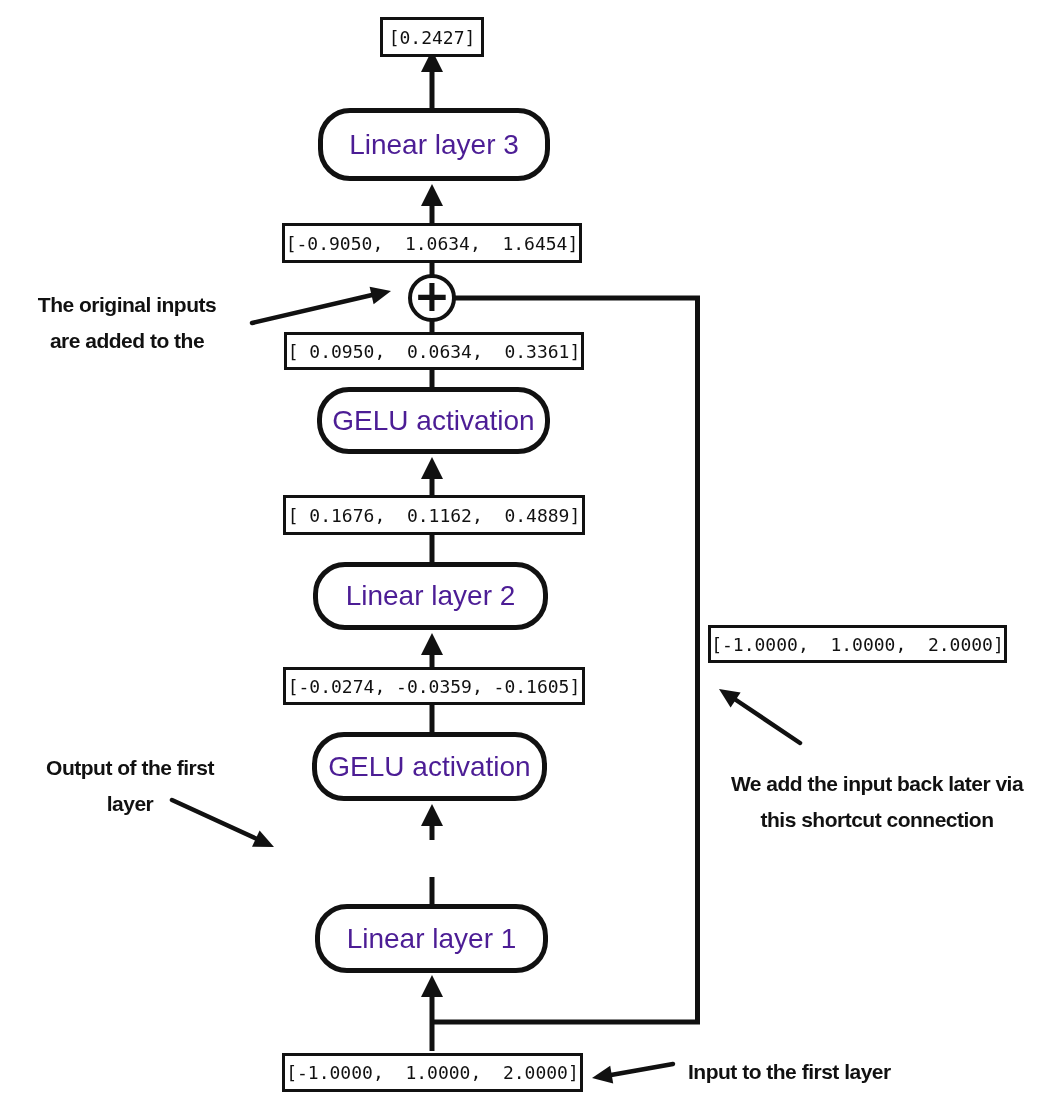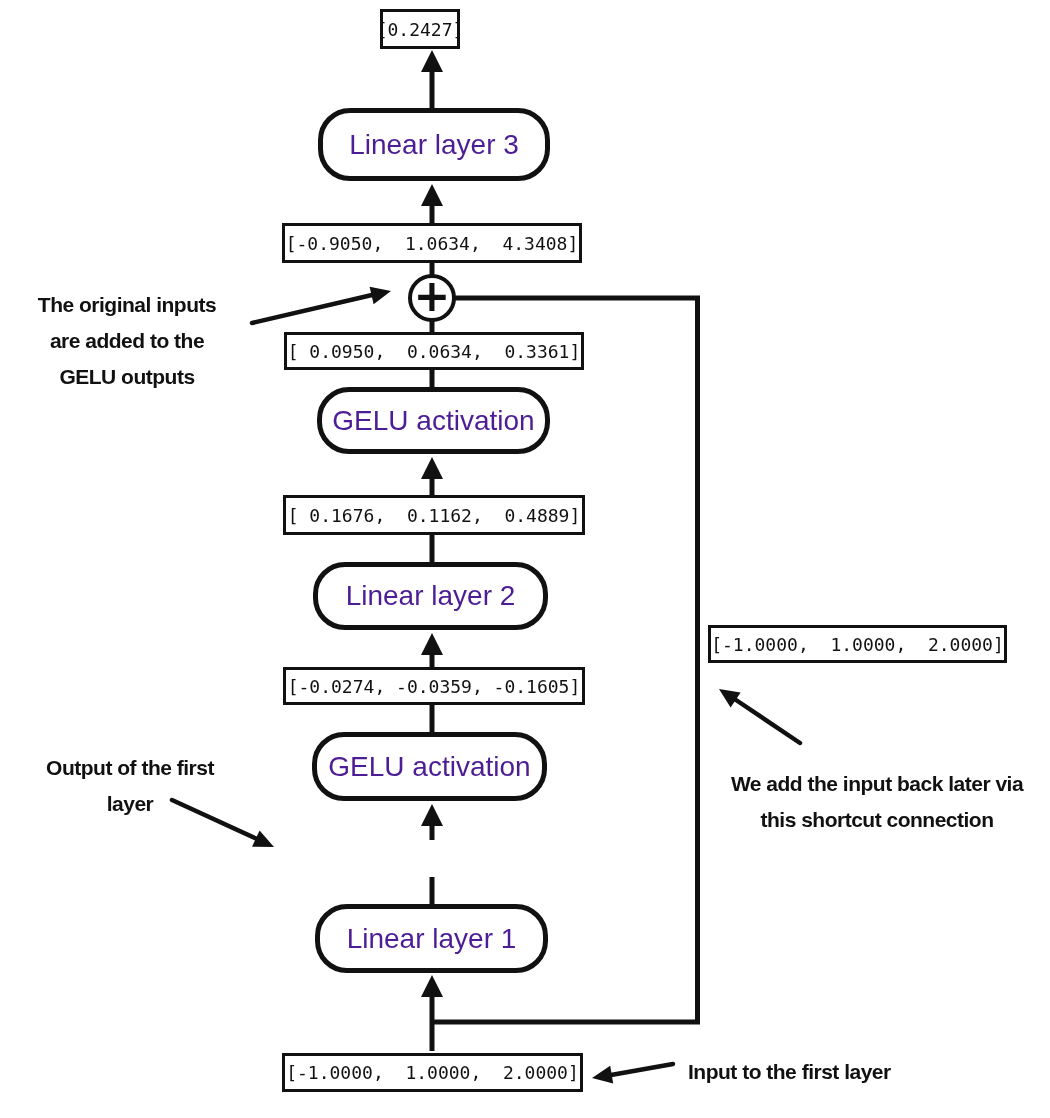--- a/index.html
+++ b/index.html
@@ -78,23 +78,23 @@
         <line x1="800" y1="743" x2="736" y2="700"></line>
         <polygon points="719,689 740.6,692.6 730.6,707.6" stroke="none"></polygon>
       </g>
       <g>
         <line x1="673" y1="1064" x2="611" y2="1075"></line>
         <polygon points="592,1078 610.2,1065.7 613.2,1083.5" stroke="none"></polygon>
       </g>
     </g>
   </svg>
 
-  <div class="valbox" style="left:380px;top:9px;width:80px;height:40px;">[0.2427]</div>
+  <div class="valbox" style="left:380px;top:17px;width:104px;height:40px;">[0.2427]</div>
 
-  <div class="valbox" style="left:282px;top:223px;width:300px;height:40px;">[-0.9050,  1.0634,  4.3408]</div>
+  <div class="valbox" style="left:282px;top:223px;width:300px;height:40px;">[-0.9050,  1.0634,  1.6454]</div>
 
   <div class="valbox" style="left:284px;top:332px;width:300px;height:38px;">[ 0.0950,  0.0634,  0.3361]</div>
 
   <div class="valbox" style="left:283px;top:495px;width:302px;height:40px;">[ 0.1676,  0.1162,  0.4889]</div>
 
   <div class="valbox" style="left:283px;top:667px;width:302px;height:38px;">[-0.0274, -0.0359, -0.1605]</div>
 
 
   <div class="valbox" style="left:282px;top:1053px;width:301px;height:39px;">[-1.0000,  1.0000,  2.0000]</div>
 
@@ -120,21 +120,20 @@
     <span>Linear layer 1</span>
   </div>
 
   <div class="sumnode" style="left:408px;top:274px;width:48px;height:48px;">
     <span>+</span>
   </div>
 
   <div class="note" style="left:18px;top:287px;width:218px;">
     <div>The original inputs</div>
     <div>are added to the</div>
-    <div>GELU outputs</div>
   </div>
 
   <div class="note" style="left:25px;top:750px;width:210px;">
     <div>Output of the first</div>
     <div>layer</div>
   </div>
 
   <div class="note nowrap" style="left:712px;top:766px;width:330px;">
     <div>We add the input back later via</div>
     <div>this shortcut connection</div>

